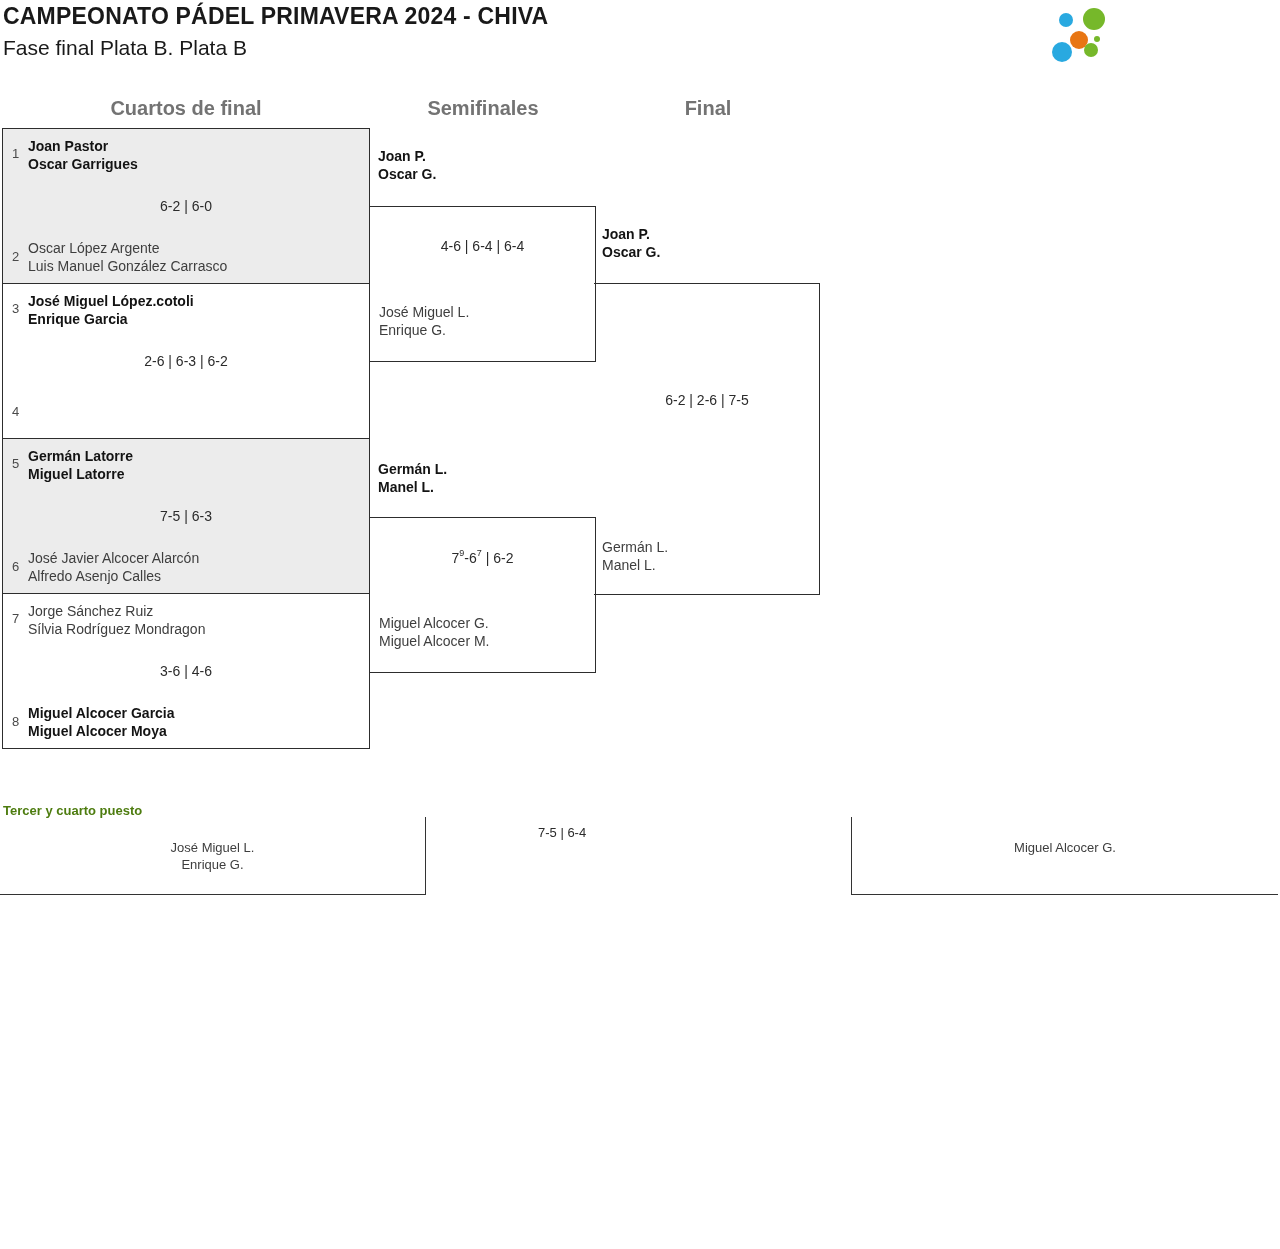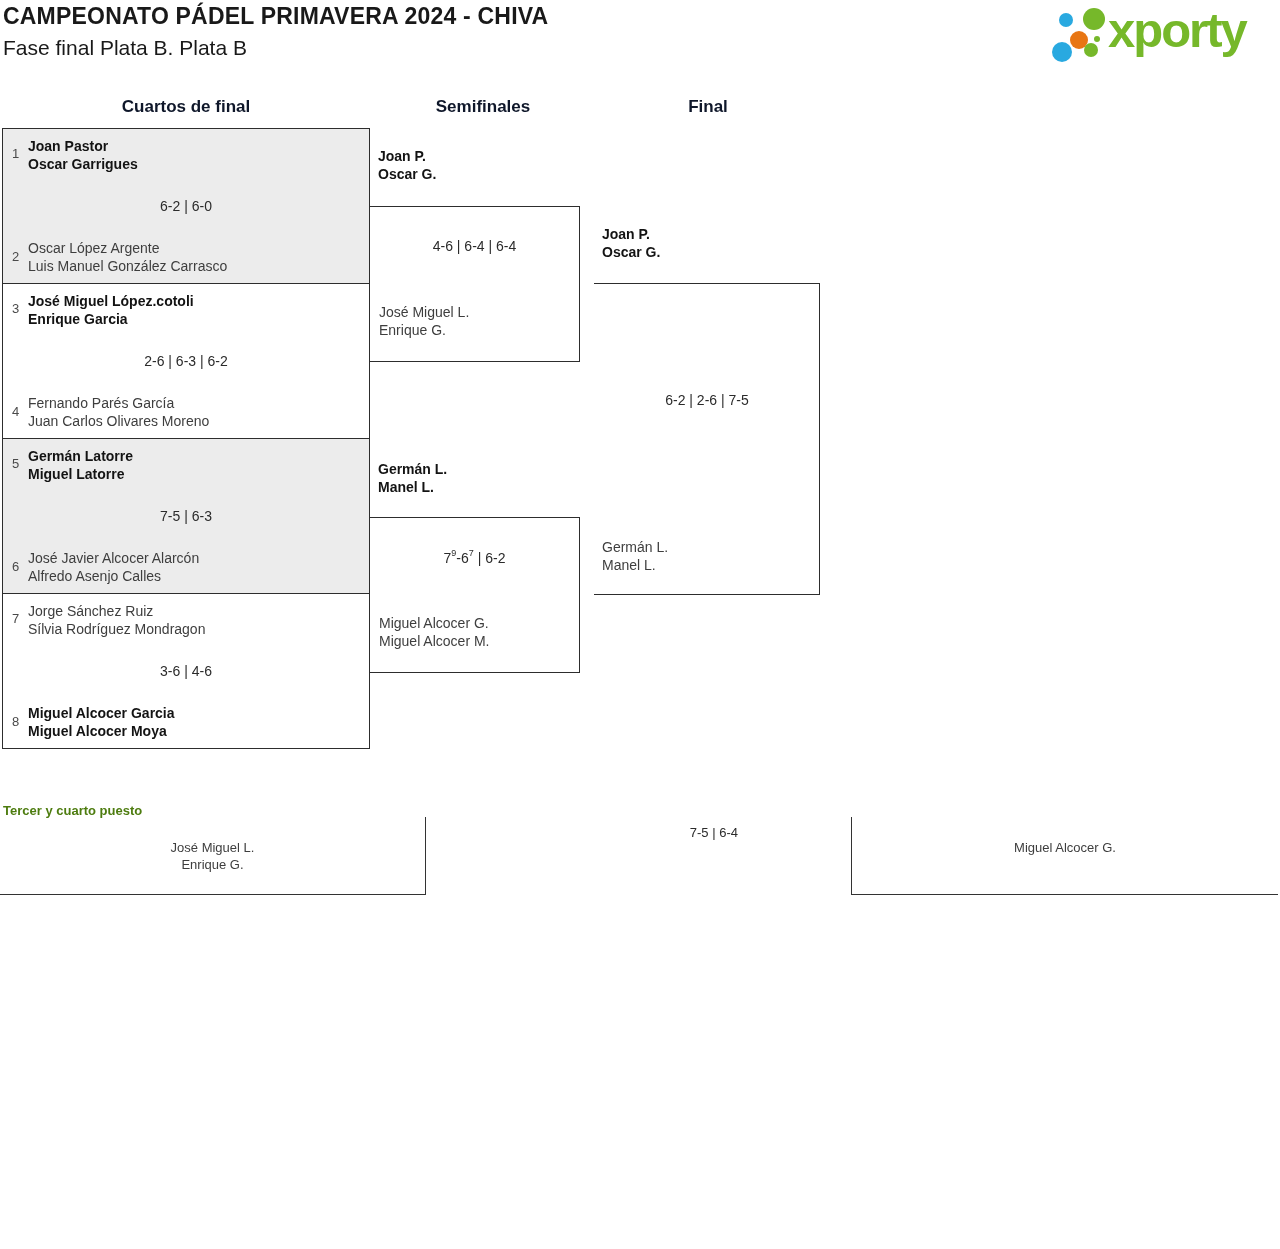--- a/index.html
+++ b/index.html
@@ -16,33 +16,33 @@
 
   
   .logo { position:absolute; left:1045px; top:0; width:235px; height:75px; cursor:pointer; }
   .dot  { position:absolute; border-radius:50%; }
   .wordmark {
     position:absolute; left:1108px; top:2px;
     font-size:49px; font-weight:bold; letter-spacing:-2px; color:#76b82a;
   }
 
   
-  .col-header { position:absolute; top:97px; width:220px; text-align:center; font-size:17px; font-weight:bold; color:#0f172a; }
+  .col-header { position:absolute; top:97px; width:220px; text-align:center; font-size:20px; font-weight:bold; color:#737373; }
   .col-cuartos { left:76px; }
   .col-semis   { left:373px; }
   .col-final   { left:598px; }
 
   
   .match-box { position:absolute; border:1.5px solid #2d2d2d; background:#ffffff; }
   .qf  { left:2px;   width:368px; height:156px; }
   .qf1 { top:128px; background:#ececec; }
   .qf2 { top:283px; }
   .qf3 { top:438px; background:#ececec; }
   .qf4 { top:593px; }
-  .sf  { left:369px; width:211px; height:156px; }
+  .sf  { left:369px; width:227px; height:156px; }
   .sf1 { top:206px; }
   .sf2 { top:517px; }
   .final-box { left:594px; top:283px; width:226px; height:312px; border:1.5px solid #2d2d2d; border-left:none; background:transparent; }
 
   .seed { position:absolute; left:9px; font-size:13px; color:#4a4a4a; }
   .seed.s-top    { top:17px; }
   .seed.s-bottom { top:120px; }
 
   .team { position:absolute; font-size:14px; line-height:18px; color:#3e3e3e; white-space:nowrap; }
   .qf .team.t-top    { left:25px; top:8px; }
@@ -64,39 +64,38 @@
   .lbl-final-winner { left:602px; top:225px; }
   .lbl-final-runner { left:602px; top:538px; }
   .final-score { position:absolute; left:594px; top:392px; width:226px; text-align:center; font-size:14px; color:#2b2b2b; }
 
   
   .tp-heading { position:absolute; left:3px; top:803px; font-size:13px; font-weight:bold; color:#4d7c0f; }
   .tp-box { position:absolute; top:817px; height:78px; }
   .tp-left  { left:0;     width:426px; border-right:1px solid #333333; border-bottom:1px solid #333333; }
   .tp-right { left:851px; width:427px; border-left:1px solid #333333;  border-bottom:1px solid #333333; }
   .tp-team { position:absolute; left:0; width:100%; top:22px; text-align:center; font-size:13px; line-height:17px; color:#3e3e3e; }
-  .tp-score { position:absolute; left:538px; top:825px; width:200px; text-align:right; font-size:13px; color:#2b2b2b; }
+  .tp-score { position:absolute; left:538px; top:825px; width:200px; text-align:left; font-size:13px; color:#2b2b2b; }
 </style>
 </head>
 <body>
 
 <div id="page">
 
   <div class="title">CAMPEONATO PÁDEL PRIMAVERA 2024 - CHIVA</div>
   <div class="subtitle">Fase final Plata B. Plata B</div>
 
   <div class="logo">
     <div class="dot" style="left:14px; top:13px; width:14px; height:14px; background:#29a9e0;"></div>
     <div class="dot" style="left:38px; top:8px;  width:22px; height:22px; background:#76b82a;"></div>
     <div class="dot" style="left:25px; top:31px; width:18px; height:18px; background:#e87613;"></div>
     <div class="dot" style="left:49px; top:36px; width:6px;  height:6px;  background:#76b82a;"></div>
     <div class="dot" style="left:7px;  top:42px; width:20px; height:20px; background:#29a9e0;"></div>
     <div class="dot" style="left:39px; top:43px; width:14px; height:14px; background:#76b82a;"></div>
   </div>
-  <div class="wordmark">xporty</div>
 
   <div class="col-header col-cuartos">Cuartos de final</div>
   <div class="col-header col-semis">Semifinales</div>
   <div class="col-header col-final">Final</div>
 
   <div class="match-box qf qf1">
     <span class="seed s-top">1</span>
     <div class="team t-top winner">
       <div>Joan Pastor</div>
       <div>Oscar Garrigues</div>
@@ -110,24 +109,20 @@
   </div>
 
   <div class="match-box qf qf2">
     <span class="seed s-top">3</span>
     <div class="team t-top winner">
       <div>José Miguel López.cotoli</div>
       <div>Enrique Garcia</div>
     </div>
     <div class="score">2-6 | 6-3 | 6-2</div>
     <span class="seed s-bottom">4</span>
-    <div class="team t-bottom">
-      <div>Fernando Parés García</div>
-      <div>Juan Carlos Olivares Moreno</div>
-    </div>
   </div>
 
   <div class="match-box qf qf3">
     <span class="seed s-top">5</span>
     <div class="team t-top winner">
       <div>Germán Latorre</div>
       <div>Miguel Latorre</div>
     </div>
     <div class="score">7-5 | 6-3</div>
     <span class="seed s-bottom">6</span>

